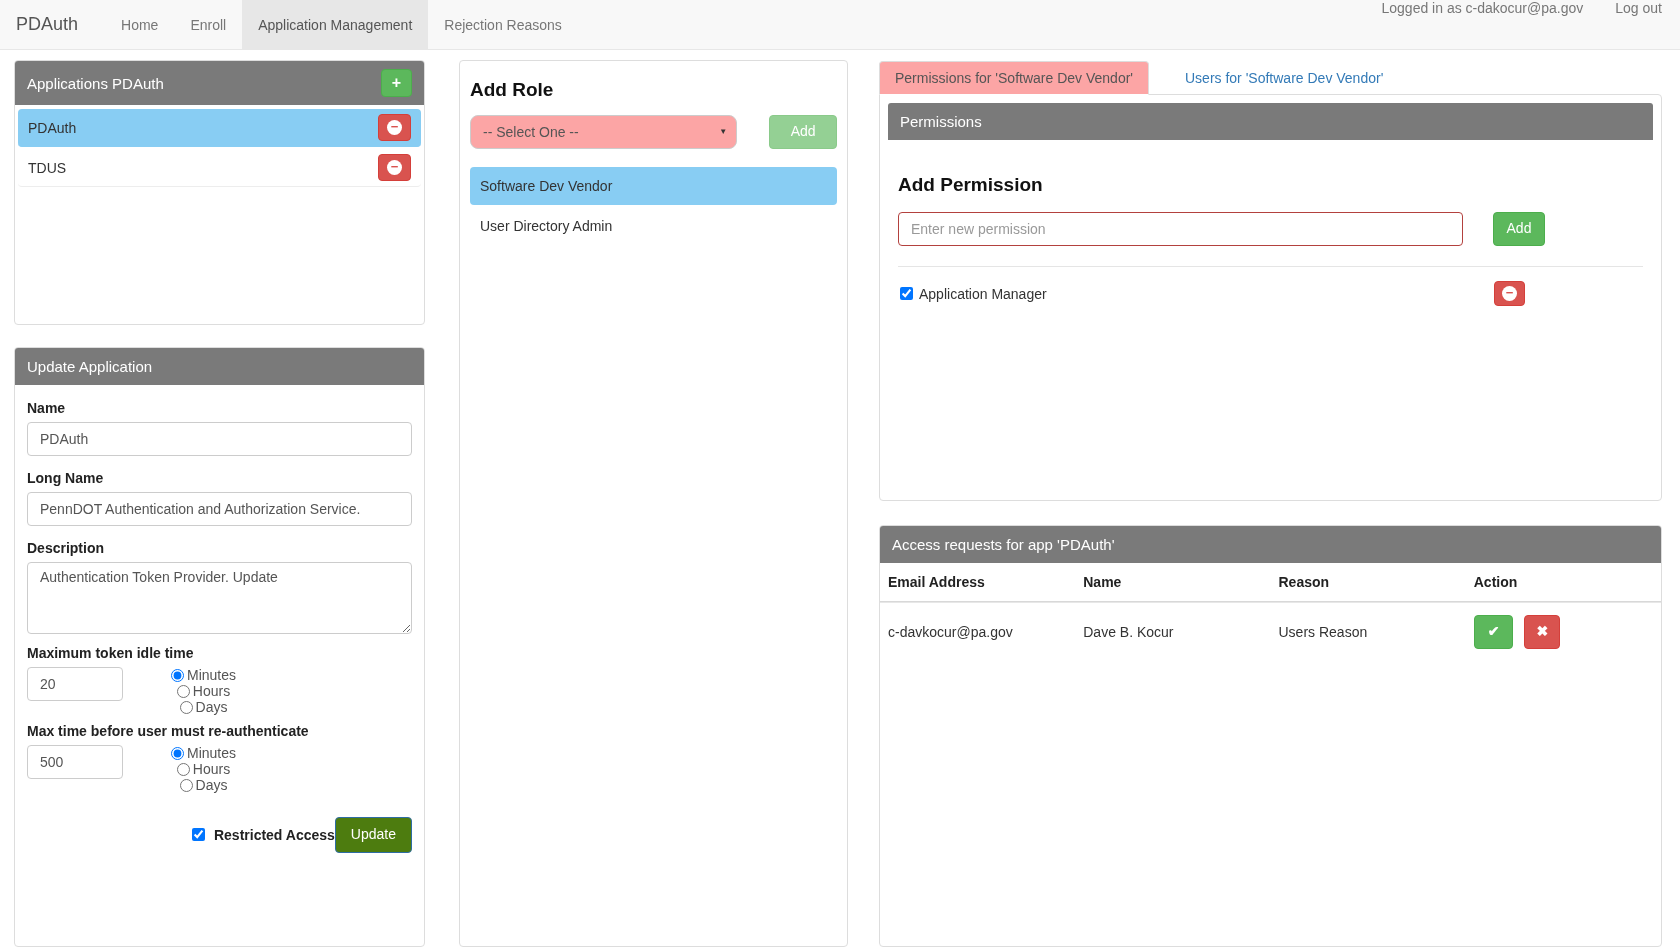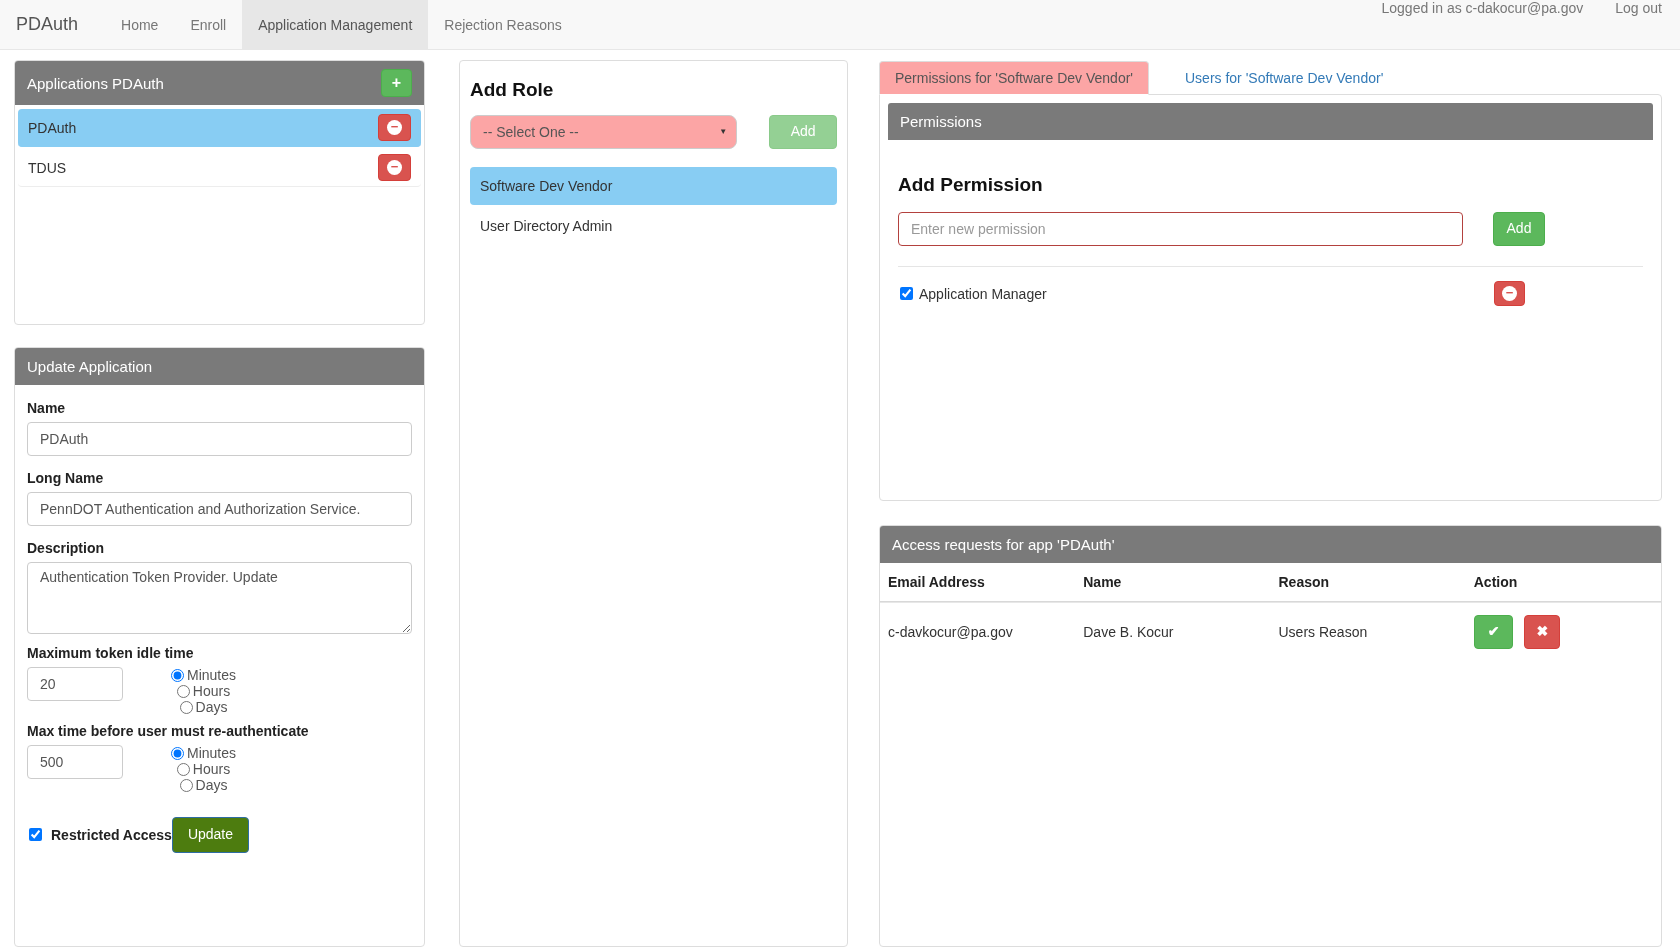--- a/index.html
+++ b/index.html
@@ -60,21 +60,21 @@
     padding:6px 12px; font-size:14px; color:#555; font-family:inherit; background:#fff;
   }
   .input::placeholder, textarea.input::placeholder { color:#999; }
   textarea.input { height:72px; resize:vertical; }
   .form-group { margin-bottom:14px; }
   .time-row { display:flex; align-items:flex-start; margin-bottom:8px; }
   .time-input { width:96px; }
   .radio-group { display:flex; align-items:center; margin-left:48px; color:#555;flex-direction:column; }
   .radio-opt { display:flex; align-items:center; margin-right:18px; }
   .radio-opt input { margin:0 3px 0 0; }
-  .footer-row { display:flex; align-items:center; justify-content:flex-start; margin-top:24px; }
+  .footer-row { display:flex; align-items:center; justify-content:flex-end; margin-top:24px; }
   .checkbox-lab { display:flex; align-items:center; font-weight:bold; color:#222; }
   .checkbox-lab input { margin:0 9px 0 2px; }
   .btn-update { padding:7px 15px; }
 
   
   .col-mid .panel { height:100%; }
   .roles-body { padding:10px; }
   .add-heading { font-size:19px; font-weight:bold; color:#111; margin:8px 0 14px; }
   .role-form { display:flex; align-items:center; margin-bottom:18px; }
   .select-wrap { position:relative; width:273px; }

